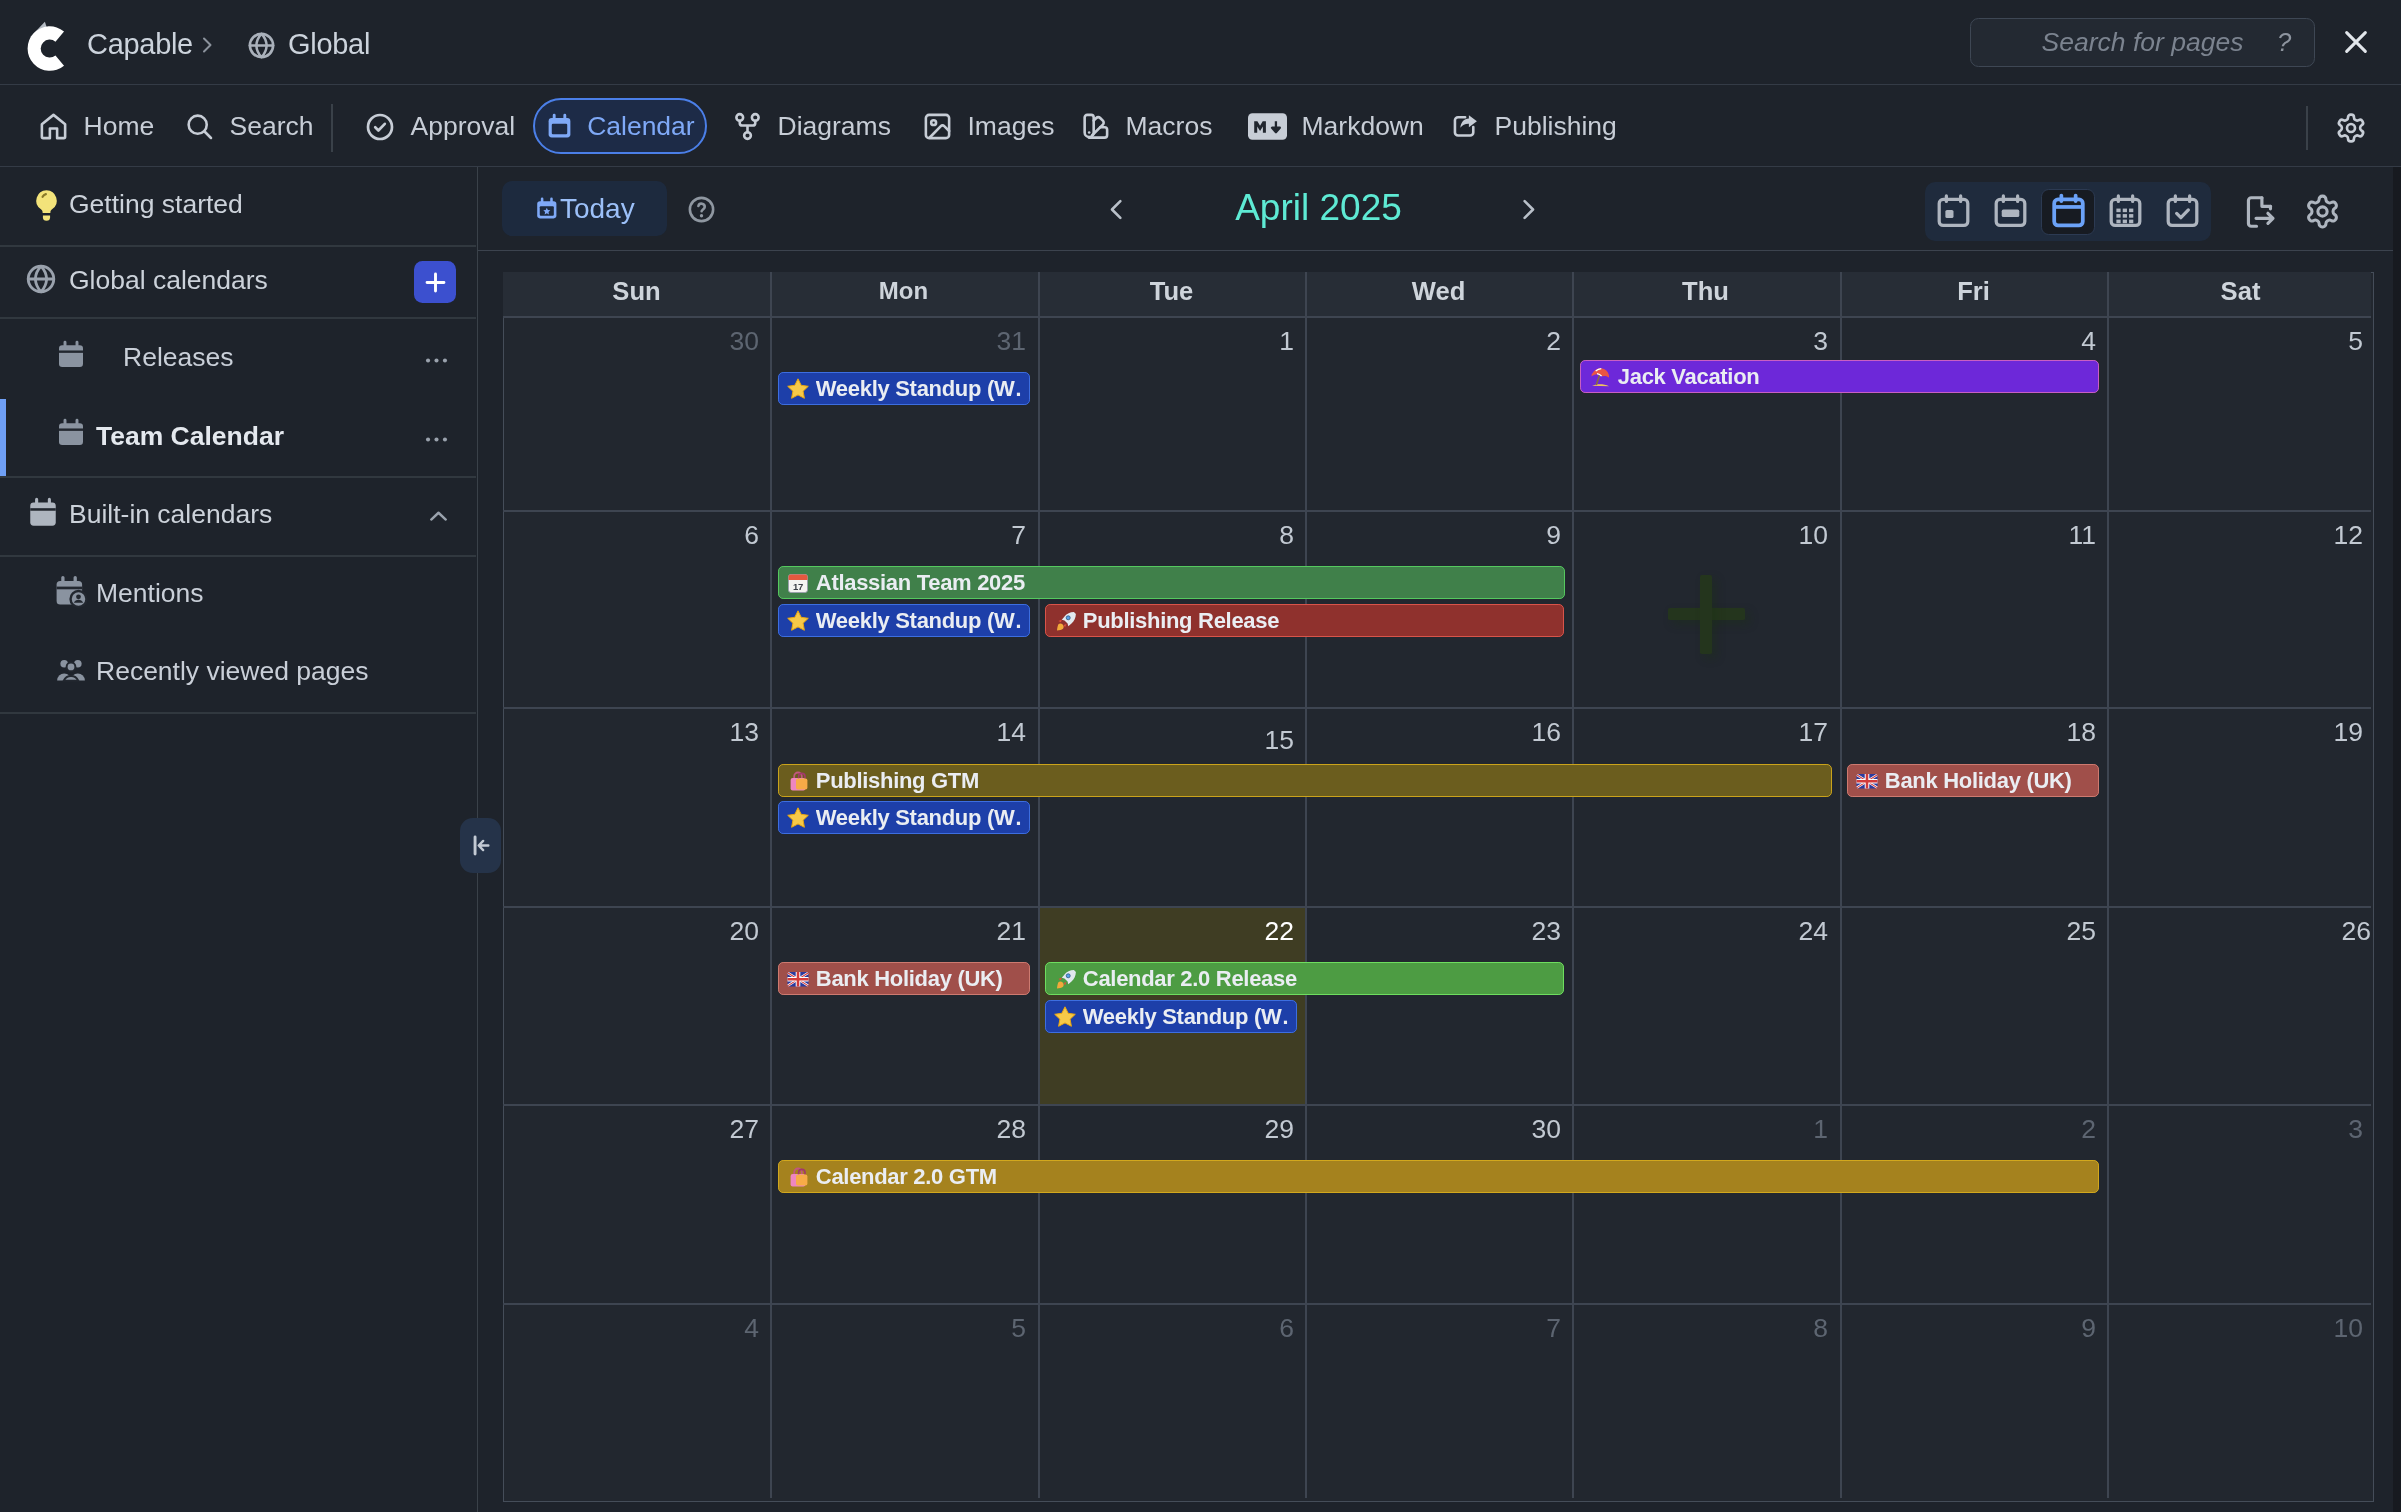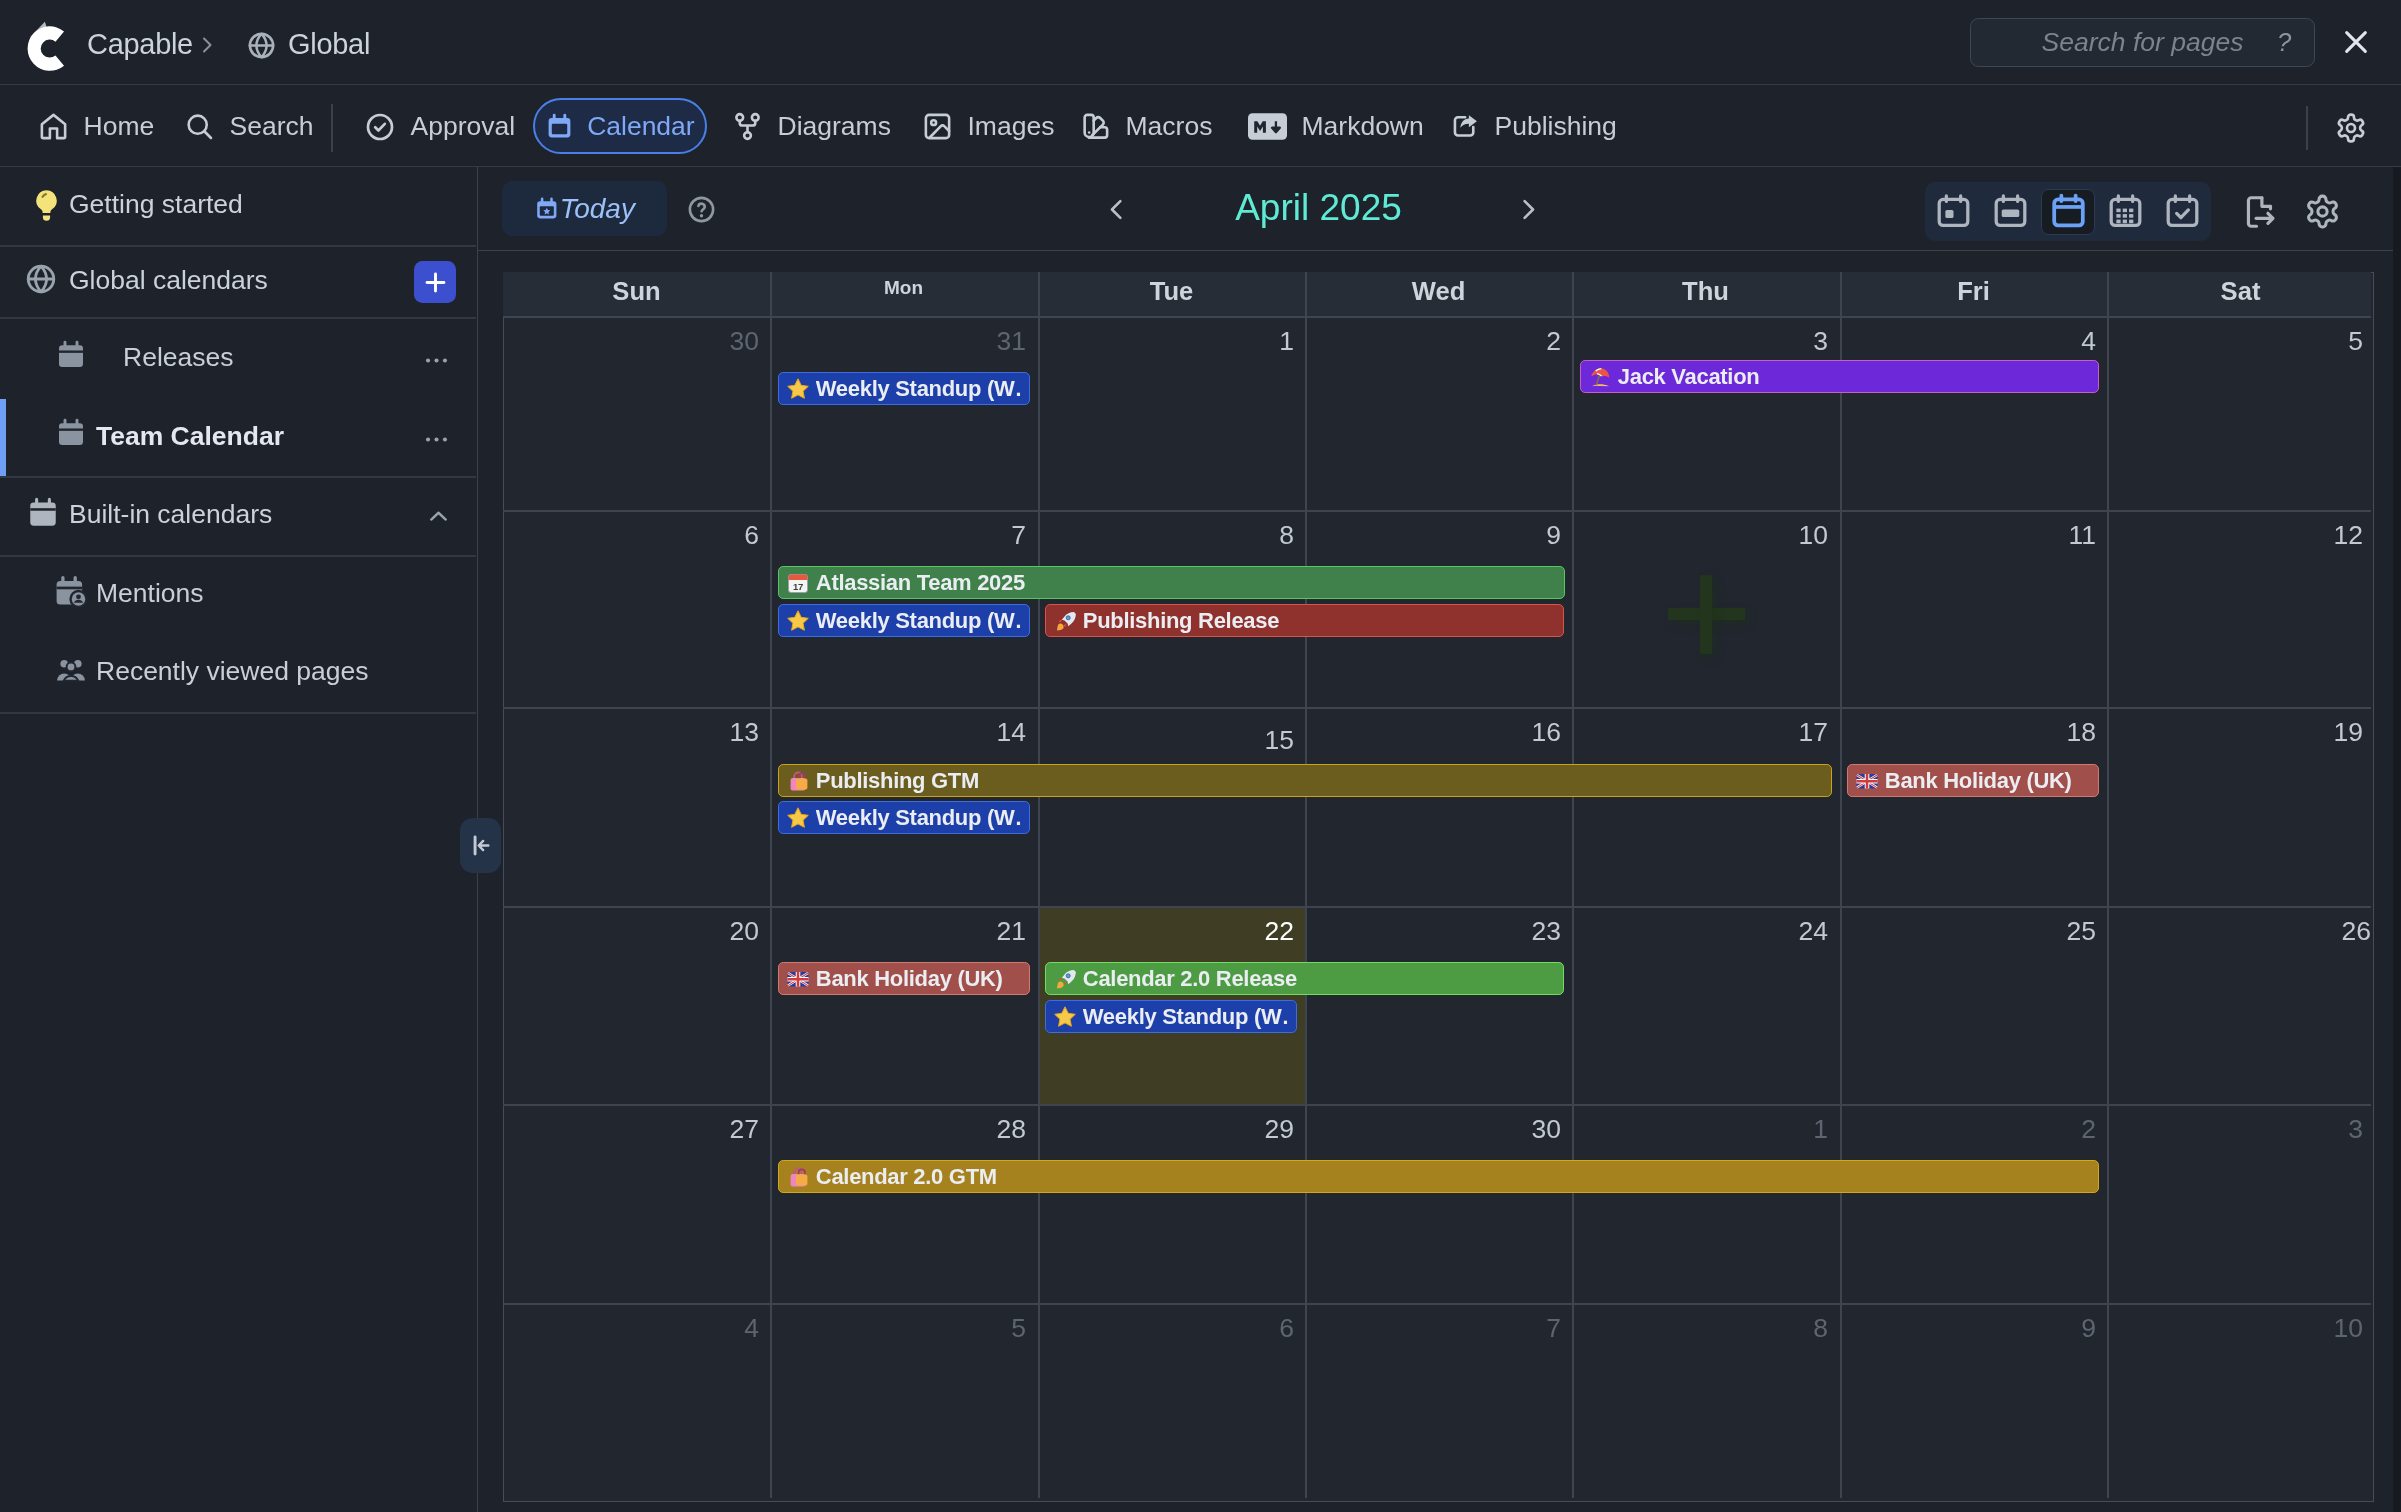--- a/index.html
+++ b/index.html
@@ -236,21 +236,21 @@
 <div class="hline" style="left:0;top:476px;width:476px;background:#31383f;"></div>
 <div class="hline" style="left:0;top:555px;width:476px;background:#31383f;"></div>
 <div class="hline" style="left:0;top:712px;width:476px;background:#31383f;"></div>
 <div class="abs icn" style="left:460px;top:818px;width:41px;height:55px;border-radius:12.8px;background:#253349;color:#c3cad4;">
     <svg width="29" height="29" viewBox="0 0 24 24" fill="none" style="">
       <path d="M7.5 5v14" stroke="currentColor" stroke-width="2.4" stroke-linecap="round"></path>
       <path d="M18.5 12H11M14.2 8.2 10.5 12l3.7 3.8" stroke="currentColor" stroke-width="2" stroke-linecap="round" stroke-linejoin="round" fill="none"></path>
     </svg>
   </div>
 <div class="abs" style="left:478px;top:167px;width:1924px;height:84px;background:#1e232b;border-bottom:1.7px solid #3c434e;box-sizing:border-box;"></div>
-<div class="abs row" style="left:502px;top:181px;width:165px;height:55px;border-radius:10.2px;background:#1d2a3e;justify-content:center;gap:0;font-style:italic;">
+<div class="abs row" style="left:502px;top:181px;width:165px;height:55px;border-radius:10.2px;background:#1d2a3e;justify-content:center;gap:0;">
     <span class="icn" style="color:#7fa9f7;">
       <svg width="25.6" height="25.6" viewBox="0 0 24 24" fill="none" style="">
         <rect x="3" y="5" width="18" height="16" rx="2.6" fill="currentColor"></rect>
         <rect x="5.4" y="9.6" width="13.2" height="9" rx="1" fill="#1d2a3e"></rect>
         <path d="M7.6 2.6v3.2M16.4 2.6v3.2" stroke="currentColor" stroke-width="2.4" stroke-linecap="round"></path>
         <path d="m12 11 1 2.1 2.3.3-1.7 1.6.4 2.3-2-1.1-2 1.1.4-2.3-1.7-1.6 2.3-.3z" fill="currentColor"></path>
       </svg>
     </span>
     <span style="color:#9cc0f8;font-size:28px;">Today</span>
   </div>
@@ -341,21 +341,21 @@
     <div class="vline" style="left:1069px;top:0;height:1226px;background:#3e4551;"></div>
     <div class="vline" style="left:1337px;top:0;height:1226px;background:#3e4551;"></div>
     <div class="vline" style="left:1604px;top:0;height:1226px;background:#3e4551;"></div>
     <div class="hline" style="left:0;top:44px;width:1868px;background:#3e4551;"></div>
     <div class="hline" style="left:0;top:238px;width:1868px;background:#3e4551;"></div>
     <div class="hline" style="left:0;top:435px;width:1868px;background:#3e4551;"></div>
     <div class="hline" style="left:0;top:634px;width:1868px;background:#3e4551;"></div>
     <div class="hline" style="left:0;top:832px;width:1868px;background:#3e4551;"></div>
     <div class="hline" style="left:0;top:1031px;width:1868px;background:#3e4551;"></div>
     <div class="abs" style="left:0px;top:5.1px;width:267px;text-align:center;font-size:25.6px;font-weight:bold;color:#ced4db;">Sun</div>
-    <div class="abs" style="left:267px;top:5.1px;width:267px;text-align:center;font-size:19px;font-weight:bold;color:#ced4db;">Mon</div>
+    <div class="abs" style="left:267px;top:5.1px;width:267px;text-align:center;font-size:24px;font-weight:bold;color:#ced4db;">Mon</div>
     <div class="abs" style="left:535px;top:5.1px;width:267px;text-align:center;font-size:25.6px;font-weight:bold;color:#ced4db;">Tue</div>
     <div class="abs" style="left:802px;top:5.1px;width:267px;text-align:center;font-size:25.6px;font-weight:bold;color:#ced4db;">Wed</div>
     <div class="abs" style="left:1069px;top:5.1px;width:267px;text-align:center;font-size:25.6px;font-weight:bold;color:#ced4db;">Thu</div>
     <div class="abs" style="left:1337px;top:5.1px;width:267px;text-align:center;font-size:25.6px;font-weight:bold;color:#ced4db;">Fri</div>
     <div class="abs" style="left:1604px;top:5.1px;width:267px;text-align:center;font-size:25.6px;font-weight:bold;color:#ced4db;">Sat</div>
     <div class="daynum dim" style="left:0px;top:54px;width:256px;">30</div>
     <div class="daynum dim" style="left:267px;top:54px;width:256px;">31</div>
     <div class="daynum" style="left:535px;top:54px;width:256px;">1</div>
     <div class="daynum" style="left:802px;top:54px;width:256px;">2</div>
     <div class="daynum" style="left:1069px;top:54px;width:256px;">3</div>

